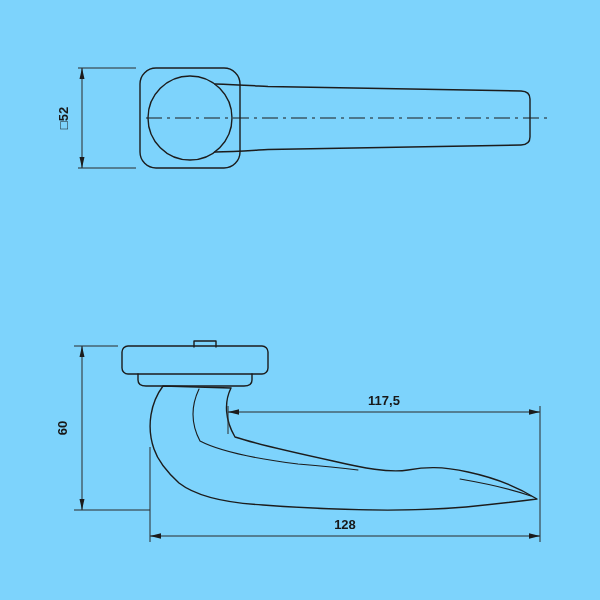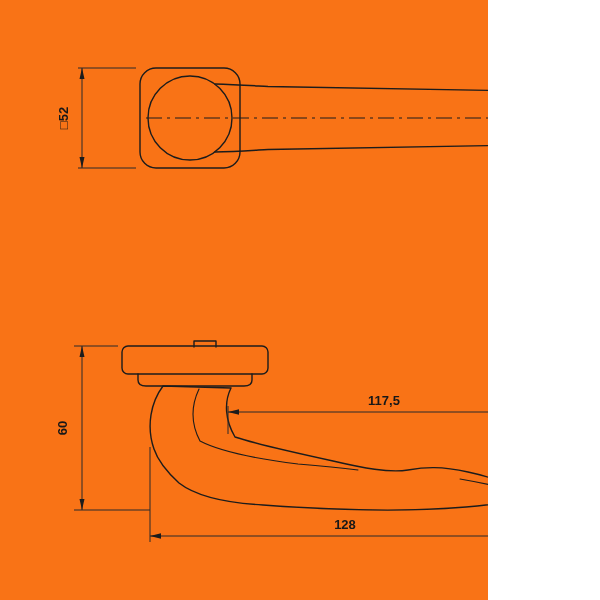--- a/index.html
+++ b/index.html
@@ -2,23 +2,23 @@
 <html><head>
 <meta charset="utf-8">
 <style>
   html, body {
     margin: 0;
     padding: 0;
     background: #ffffff;
   }
   .canvas {
     position: relative;
-    width: 488px;
+    width: 600px;
     height: 600px;
-    background: #f97316;
+    background: #7dd3fc;
     font-family: "Liberation Sans", "DejaVu Sans", sans-serif;
     overflow: hidden;
   }
   svg { display: block; }
   .outline {
     fill: none;
     stroke: #1c1c1c;
     stroke-width: 1.4;
     stroke-linejoin: round;
     stroke-linecap: round;

